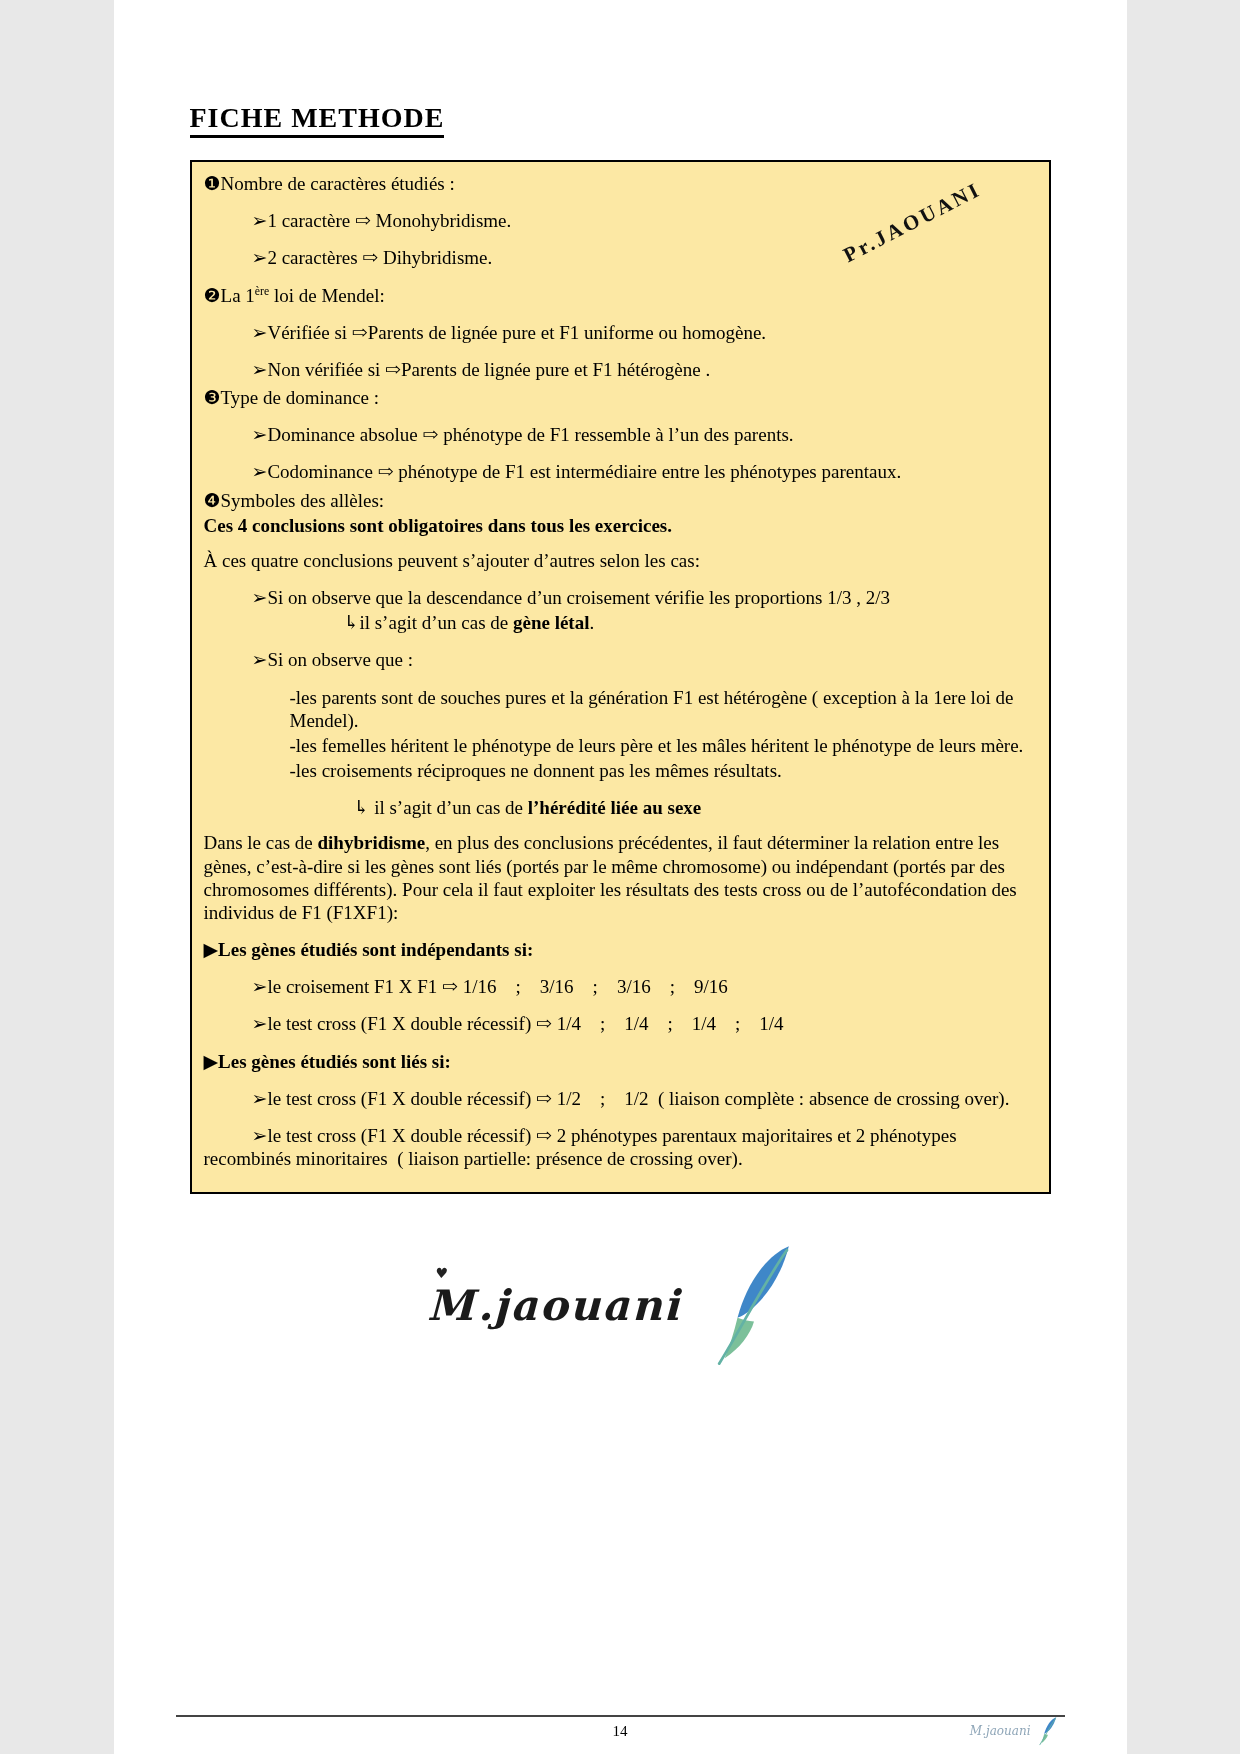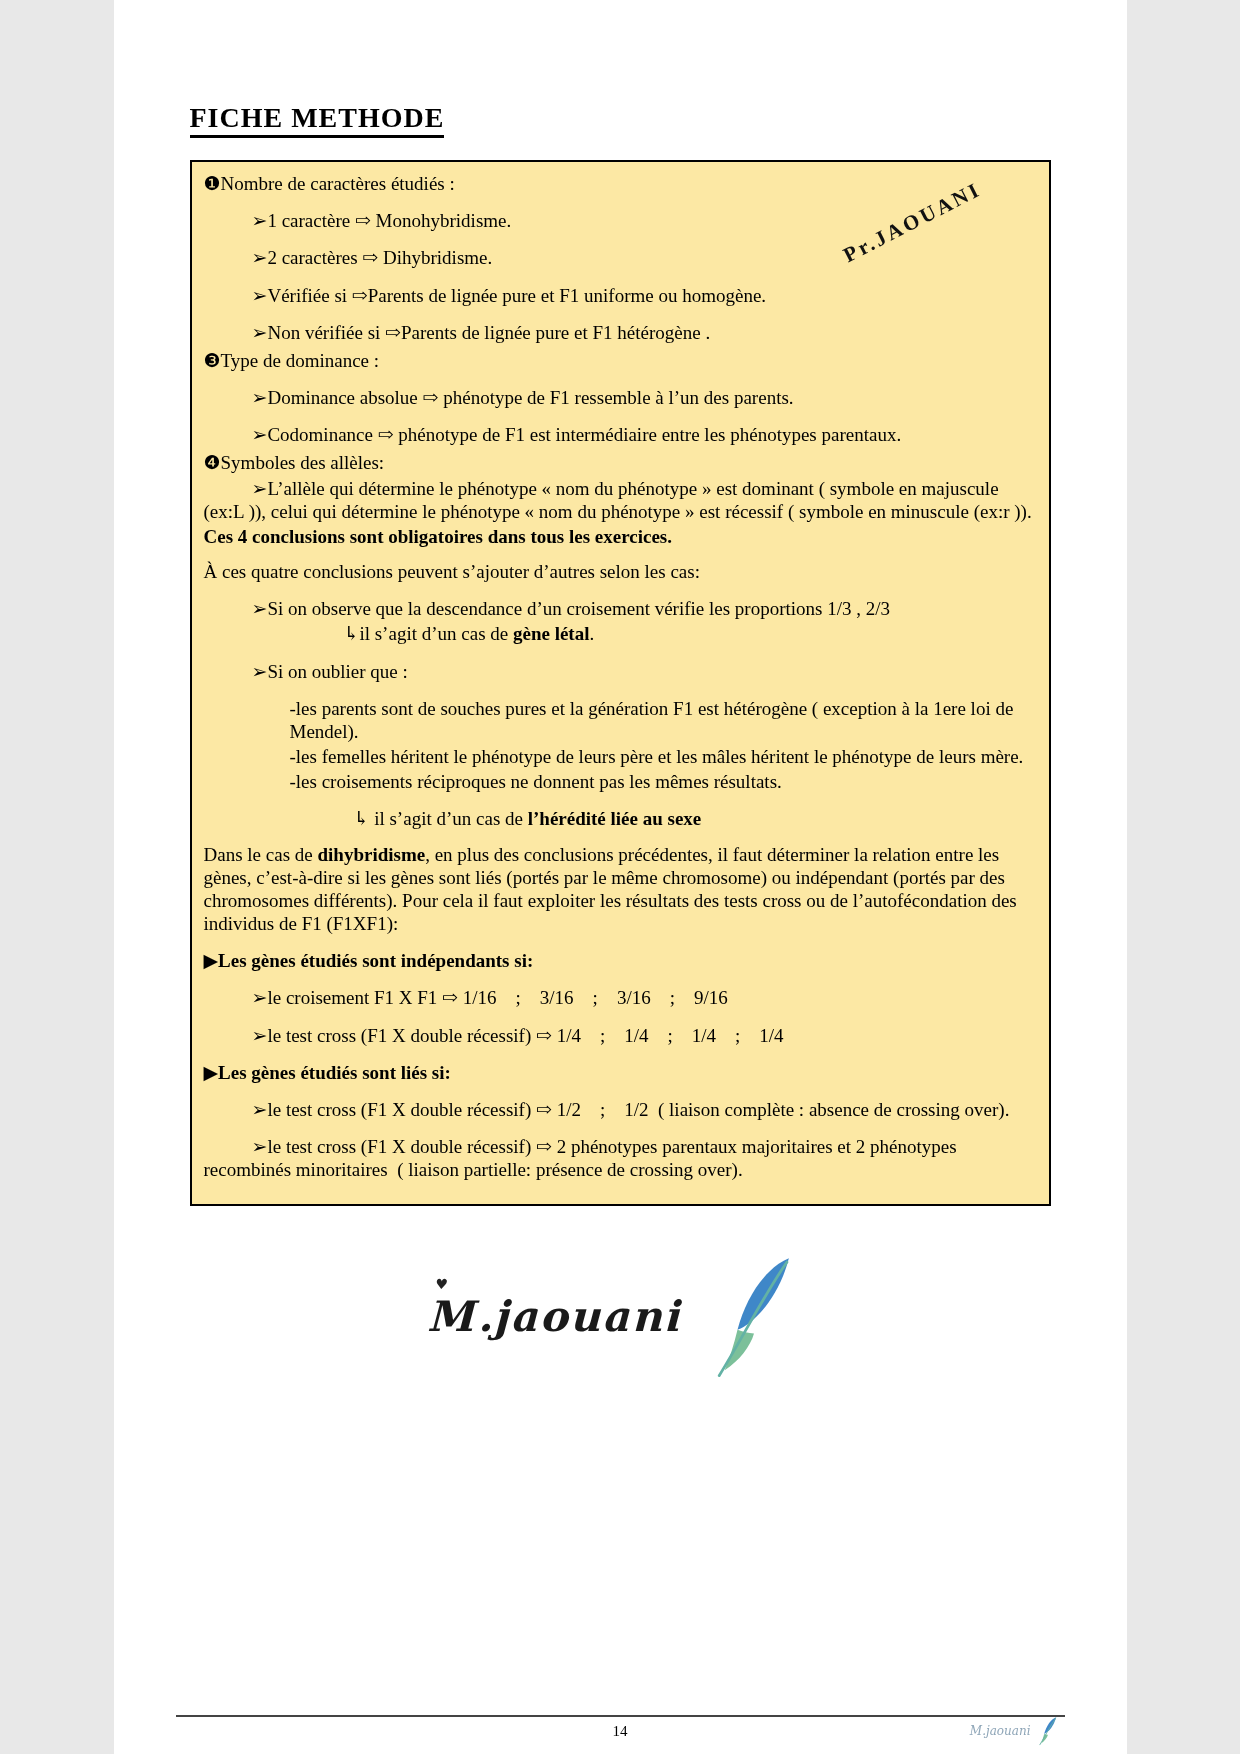--- a/index.html
+++ b/index.html
@@ -116,32 +116,32 @@
   <h1 class="doc-title">
     <span>FICHE METHODE</span>
   </h1>
 
   <div class="method-box">
     <div class="watermark">Pr.JAOUANI</div>
     <div>
         <div class="line section" style="margin-top: 0px;"><span>❶Nombre de caractères étudiés :</span></div>
         <div class="line bullet" style="margin-top: 14px;"><span>➢1 caractère ⇨ Monohybridisme.</span></div>
         <div class="line bullet" style="margin-top: 14px;"><span>➢2 caractères ⇨ Dihybridisme.</span></div>
+        <div class="line section" style="margin-top: 14px;"><span>❷La 1</span><sup>ère</sup><span> loi de Mendel:</span></div>
         <div class="line bullet" style="margin-top: 14px;"><span>➢Vérifiée si ⇨Parents de lignée pure et F1 uniforme ou homogène.</span></div>
         <div class="line bullet big" style="margin-top: 14px;"><span>➢Non vérifiée si ⇨Parents de lignée pure et F1 hétérogène .</span></div>
         <div class="line section" style="margin-top: 5px;"><span>❸Type de dominance :</span></div>
         <div class="line bullet" style="margin-top: 14px;"><span>➢Dominance absolue ⇨ phénotype de F1 ressemble à l’un des parents.</span></div>
         <div class="line bullet" style="margin-top: 14px;"><span>➢Codominance ⇨ phénotype de F1 est intermédiaire entre les phénotypes parentaux.</span></div>
         <div class="line section" style="margin-top: 5px;"><span>❹Symboles des allèles:</span></div>
-        <div class="line bullet-wrap" style="margin-top: 2px;"><span>➢L’allèle qui détermine le phénotype « nom du phénotype » est dominant ( symbole en majuscule (ex:L )), celui qui détermine le phénotype « nom du phénotype » est récessif ( symbole en minuscule (ex:r )).</span></div>
         <div class="line bold" style="margin-top: 2px;"><span>Ces 4 conclusions sont obligatoires dans tous les exercices.</span></div>
         <div class="line para" style="margin-top: 12px;"><span>À ces quatre conclusions peuvent s’ajouter d’autres selon les cas:</span></div>
         <div class="line bullet" style="margin-top: 14px;"><span>➢Si on observe que la descendance d’un croisement vérifie les proportions 1/3 , 2/3</span></div>
         <div class="line subarrow" style="margin-top: 2px;"><span>↳il s’agit d’un cas de </span><span class="b">gène létal</span><span>.</span></div>
-        <div class="line bullet" style="margin-top: 14px;"><span>➢Si on oublier que :</span></div>
+        <div class="line bullet" style="margin-top: 14px;"><span>➢Si on observe que :</span></div>
         <div class="line dash" style="margin-top: 14px;"><span>-les parents sont de souches pures et la génération F1 est hétérogène ( exception à la 1ere loi de Mendel).</span></div>
         <div class="line dash" style="margin-top: 2px;"><span>-les femelles héritent le phénotype de leurs père et les mâles héritent le phénotype de leurs mère.</span></div>
         <div class="line dash" style="margin-top: 2px;"><span>-les croisements réciproques ne donnent pas les mêmes résultats.</span></div>
         <div class="line subarrow2" style="margin-top: 14px;"><span>↳ il s’agit d’un cas de </span><span class="b">l’hérédité liée au sexe</span></div>
         <div class="line para" style="margin-top: 12px;"><span>Dans le cas de </span><span class="b">dihybridisme</span><span>, en plus des conclusions précédentes, il faut déterminer la relation entre les gènes, c’est-à-dire si les gènes sont liés (portés par le même chromosome) ou indépendant (portés par des chromosomes différents). Pour cela il faut exploiter les résultats des tests cross ou de l’autofécondation des individus de F1 (F1XF1):</span></div>
         <div class="line triangle" style="margin-top: 14px;"><span>▶Les gènes étudiés sont indépendants si:</span></div>
         <div class="line bullet" style="margin-top: 14px;"><span>➢le croisement F1 X F1 ⇨ 1/16    ;    3/16    ;    3/16    ;    9/16</span></div>
         <div class="line bullet" style="margin-top: 14px;"><span>➢le test cross (F1 X double récessif) ⇨ 1/4    ;    1/4    ;    1/4    ;    1/4</span></div>
         <div class="line triangle" style="margin-top: 14px;"><span>▶Les gènes étudiés sont liés si:</span></div>
         <div class="line bullet" style="margin-top: 14px;"><span>➢le test cross (F1 X double récessif) ⇨ 1/2    ;    1/2  ( liaison complète : absence de crossing over).</span></div>

